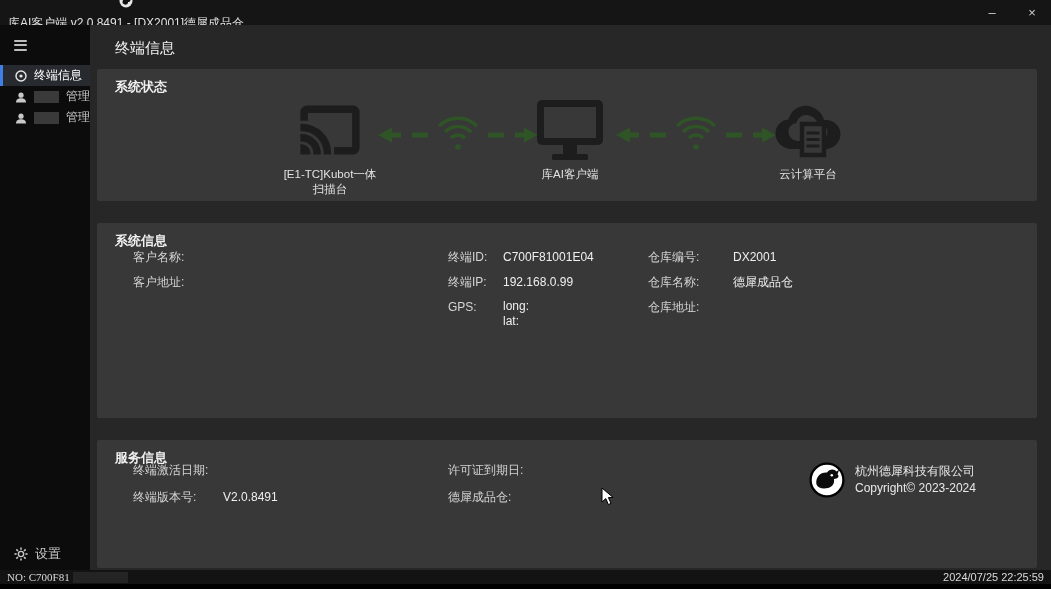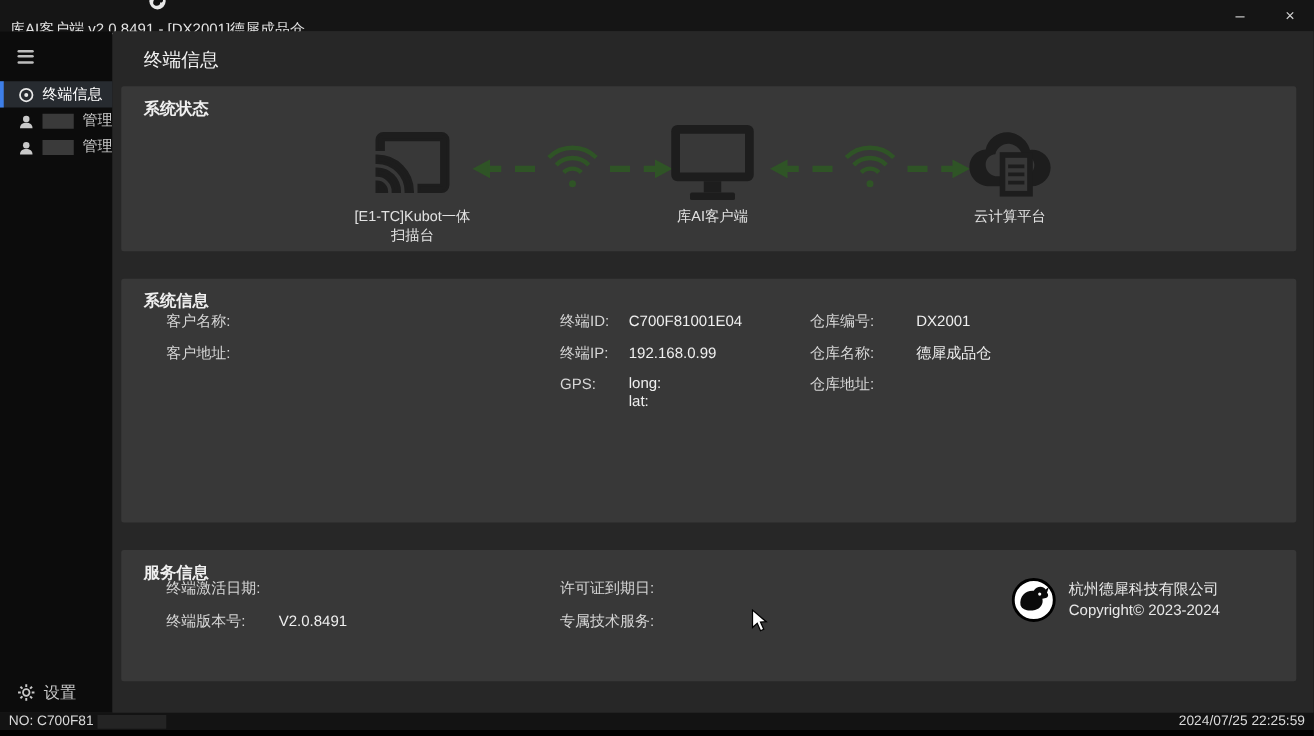--- a/index.html
+++ b/index.html
@@ -26,21 +26,21 @@
   .redact{display:inline-block;width:27px;height:12px;background:#3a3a3a;margin-right:1px;}
   .settings{position:absolute;bottom:7px;left:0;display:flex;align-items:center;gap:7px;padding-left:14px;color:#c9c9c9;font-size:13px;}
 
   
   .main{flex:1 1 auto;background:#272727;padding:0 14px 0 7px;box-sizing:border-box;position:relative;}
   .page-title{color:#f2f2f2;font-size:15px;padding:14px 0 11px 18px;}
   .panel{background:#383838;border-radius:2px;position:relative;margin-bottom:22px;overflow:hidden;}
   .panel-title{color:#f0f0f0;font-size:13px;font-weight:bold;padding:9px 0 0 18px;}
   .panel-status{height:132px;}
   .panel-info{height:195px;}
-  .panel-service{height:105px;}
+  .panel-service{height:128px;}
 
   
   .node{position:absolute;width:150px;text-align:center;top:16px;}
   .node1{left:158px;} .node2{left:398px;} .node3{left:636px;}
   .node-icon{height:76px;display:flex;align-items:flex-end;justify-content:center;}
   .node-label{margin-top:6px;color:#e2e2e2;font-size:11.5px;line-height:1.3;}
   .link{position:absolute;top:36px;width:166px;height:52px;}
   .link1{left:278px;} .link2{left:516px;}
 
   
@@ -56,21 +56,21 @@
   .col-c .flabel{width:85px;}
   .panel-service .flabel{width:90px;}
   .gps-lines div{line-height:15px;}
 
   
   .company{position:absolute;left:712px;top:22px;display:flex;align-items:center;gap:10px;}
   .company-text div{font-size:12px;color:#e8e8e8;line-height:17px;white-space:nowrap;}
 
   
   .statusbar{height:14px;background:#131313;display:flex;justify-content:space-between;align-items:center;padding:0 7px;font-size:11px;color:#dadada;flex:0 0 auto;}
-  .sb-left{display:flex;align-items:center;gap:3px;}
+  .sb-left{display:flex;align-items:center;gap:3px;font-family:Liberation Serif, serif;}
   .sb-redact{width:55px;height:11px;background:#242424;}
   .bottom-edge{height:5px;background:#000;flex:0 0 auto;}
 
   .cursor{position:absolute;left:601px;top:487px;z-index:50;}
 </style>
 </head>
 <body>
 
 <div class="window">
 
@@ -280,21 +280,21 @@
           </div>
           <div class="field">
             <span class="flabel">终端版本号:</span><span class="fvalue">V2.0.8491</span>
           </div>
         </div>
         <div class="col col-b">
           <div class="field">
             <span class="flabel">许可证到期日:</span><span class="fvalue"></span>
           </div>
           <div class="field">
-            <span class="flabel">专属技术服务:</span><span class="fvalue"></span>
+            <span class="flabel">德犀成品仓:</span><span class="fvalue"></span>
           </div>
         </div>
         <div class="company">
           <span style="display:inline-flex;">
             <svg width="36" height="36" viewBox="0 0 34 34">
               <circle cx="17" cy="17" r="15.5" fill="#ffffff" stroke="#000" stroke-width="2.2"></circle>
               <path d="M7 21 C6 14 11 9.5 17 10 C19 6.5 24 6 26 9 L28.5 7 L27 11.5 C28.5 13 28 15 26 15.5 L23.5 16 C24.5 20 22 23.5 18 24.5 C13.5 25.5 8.5 25 7 21 Z" fill="#0a0a0a"></path>
               <circle cx="21.5" cy="12.5" r="1.2" fill="#fff"></circle>
             </svg>
           </span>

